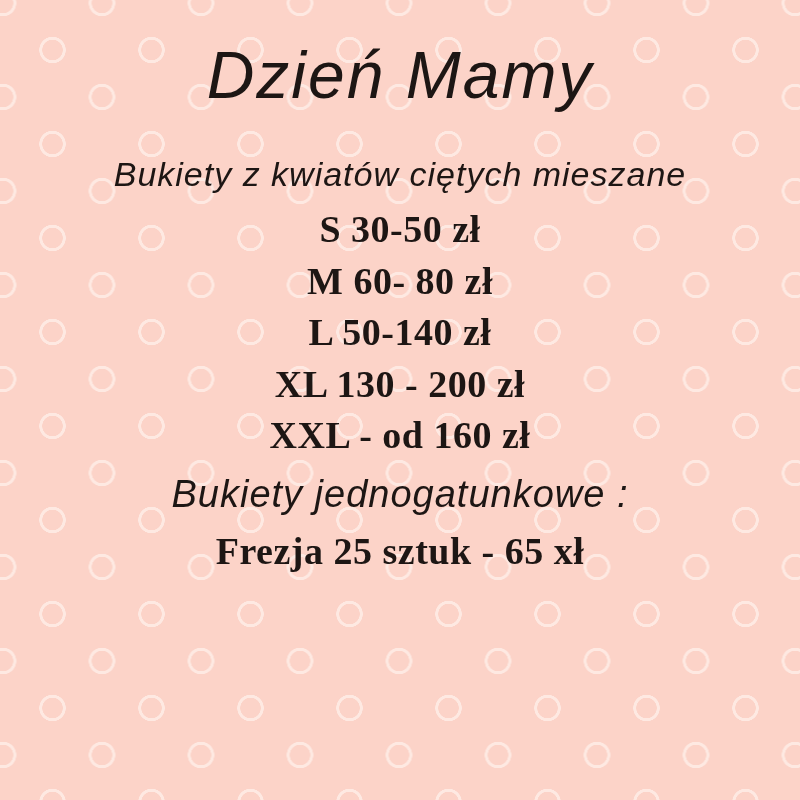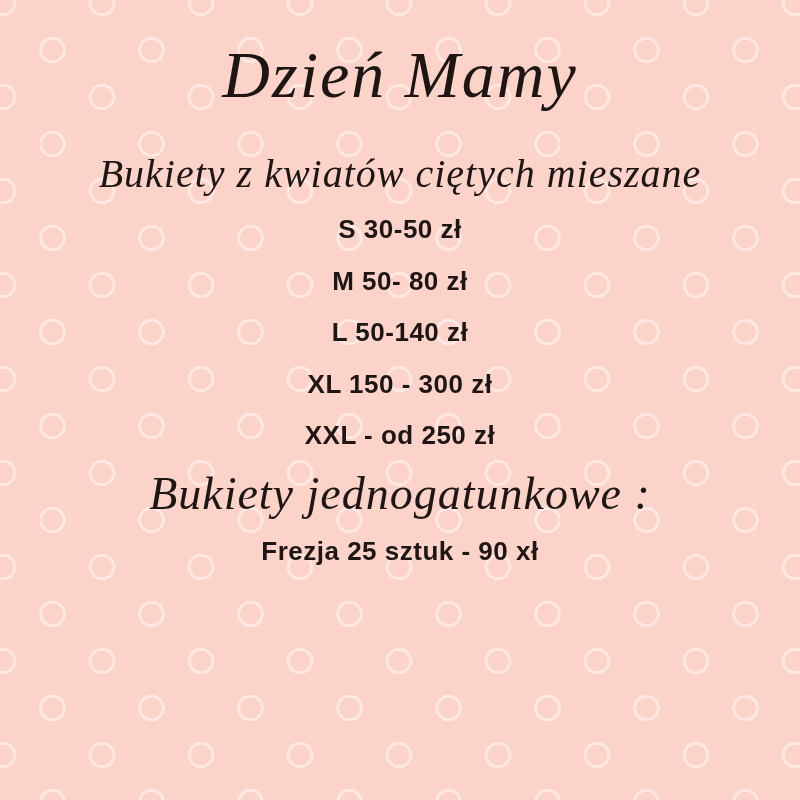--- a/index.html
+++ b/index.html
@@ -27,62 +27,62 @@
     background-repeat: repeat, repeat;
     color: var(--text_color, #1d1614);
   }
   h1, h2, .price {
     margin: 0;
     padding: 0;
     white-space: nowrap;
   }
   
   .script {
-    font-family: Liberation Serif, serif;
+    font-family: Liberation Sans, sans-serif;
     font-style: italic;
     font-weight: normal;
   }
   .title {
     font-size: 66px;
     line-height: 98px;
     margin-top: 26px;
     letter-spacing: 2px;
   }
   .sub {
-    font-size: 40px;
+    font-size: 34px;
     line-height: 60px;
     margin-top: 20px;
     letter-spacing: 1px;
   }
   .sub2 {
-    font-size: 46px;
+    font-size: 38px;
     line-height: 64px;
     letter-spacing: 1px;
   }
   
   .price {
-    font-family: Liberation Sans, sans-serif;
+    font-family: Liberation Serif, serif;
     font-weight: bold;
-    font-size: 26px;
+    font-size: 38px;
     line-height: 51.5px;
     letter-spacing: 0.5px;
   }
 </style>
 </head>
 <body>
 
 <div class="poster" style="--bg_color: #fcd3c8; --dot_color: #fee9e2; --text_color: #1d1614;">
 
   <h1 class="script title">Dzień Mamy</h1>
 
   <h2 class="script sub">Bukiety z kwiatów ciętych mieszane</h2>
 
   <div class="price">S 30-50 zł</div>
-  <div class="price">M 50- 80 zł</div>
+  <div class="price">M 60- 80 zł</div>
   <div class="price">L 50-140 zł</div>
-  <div class="price">XL 150 - 300 zł</div>
-  <div class="price">XXL - od 250 zł</div>
+  <div class="price">XL 130 - 200 zł</div>
+  <div class="price">XXL - od 160 zł</div>
 
   <h2 class="script sub2">Bukiety jednogatunkowe :</h2>
 
-  <div class="price">Frezja 25 sztuk - 90 xł</div>
+  <div class="price">Frezja 25 sztuk - 65 xł</div>
 
 </div>
 
 </body></html>

